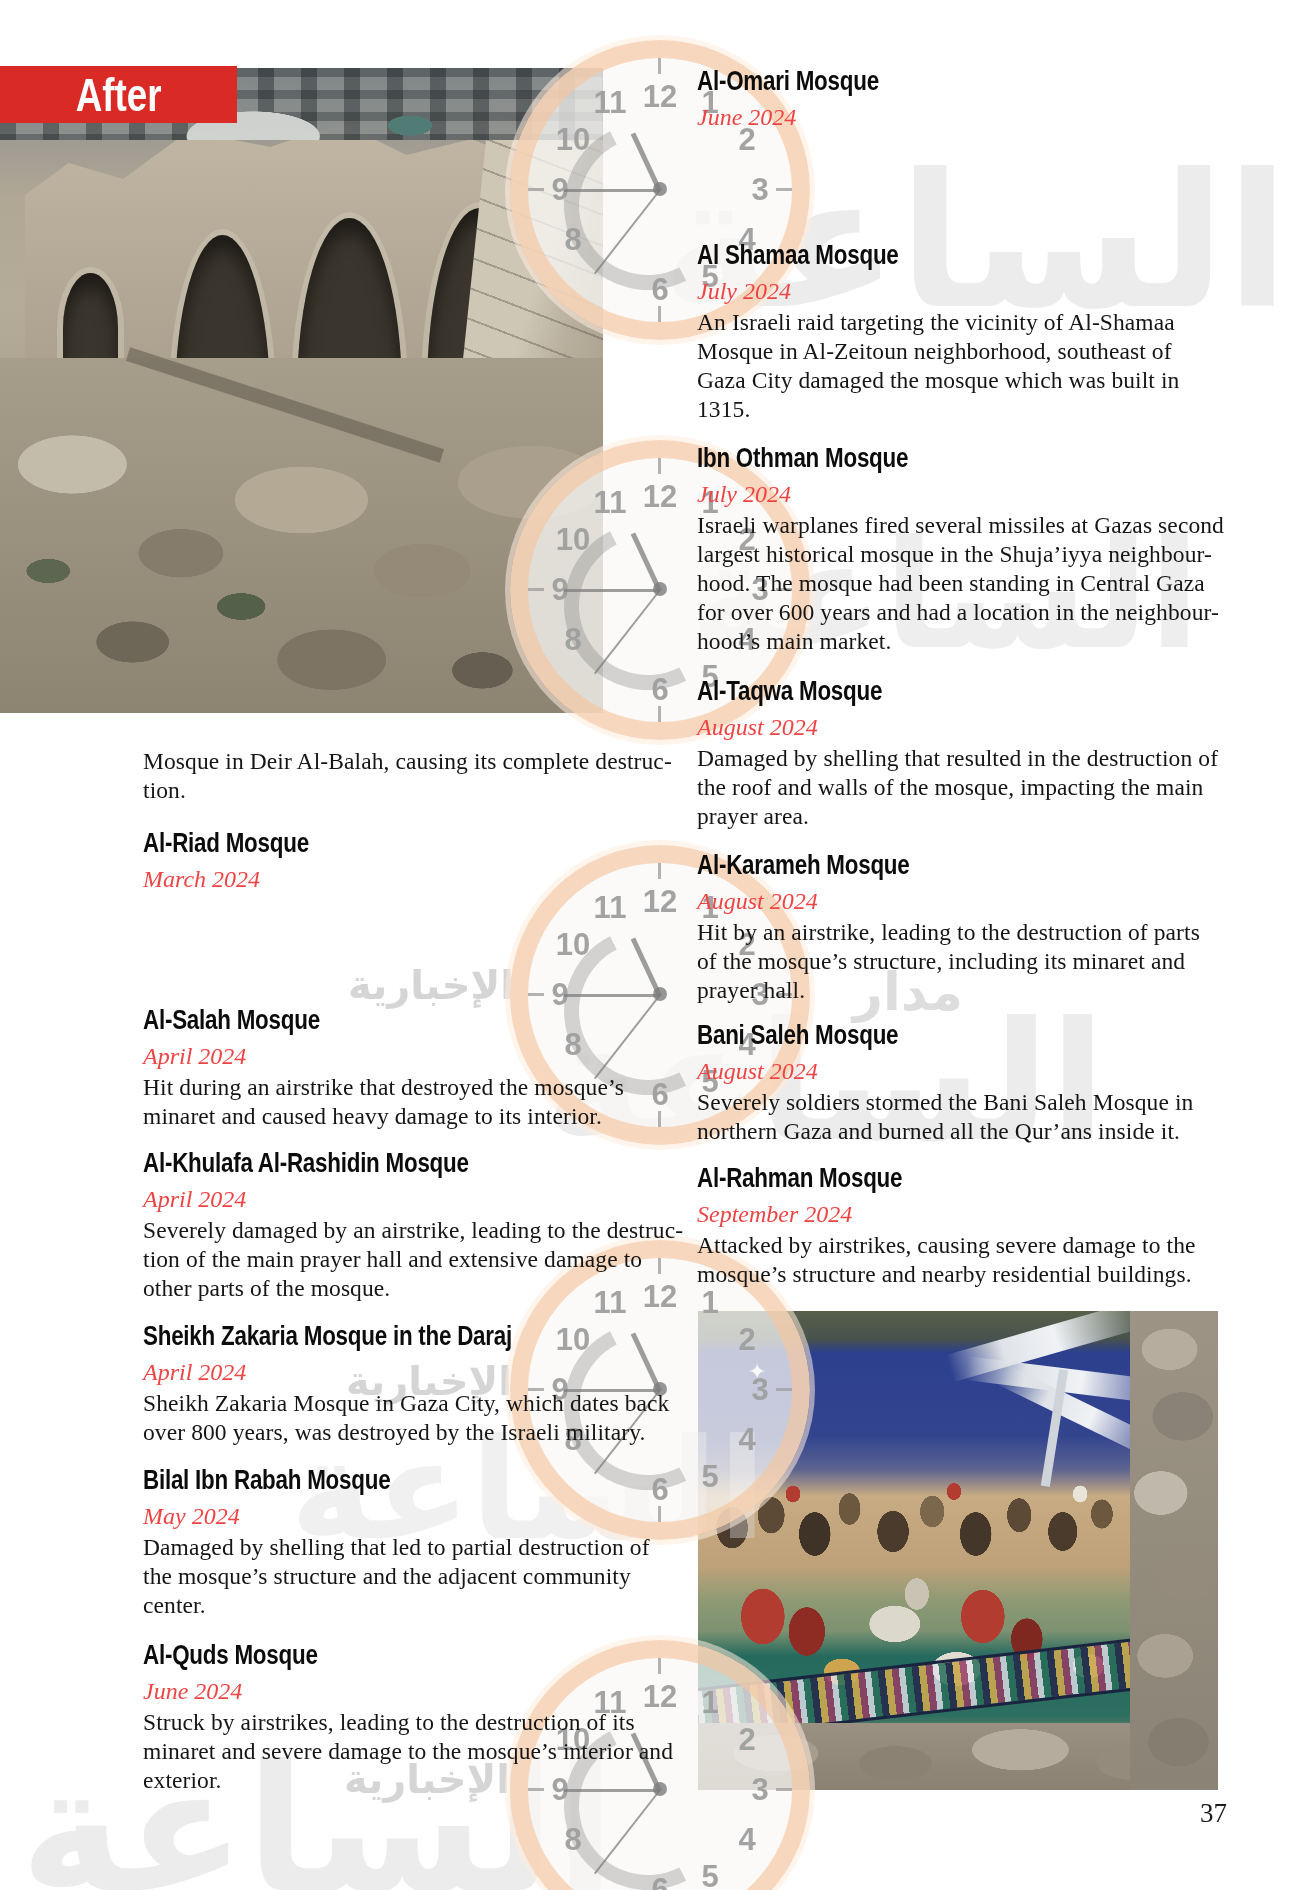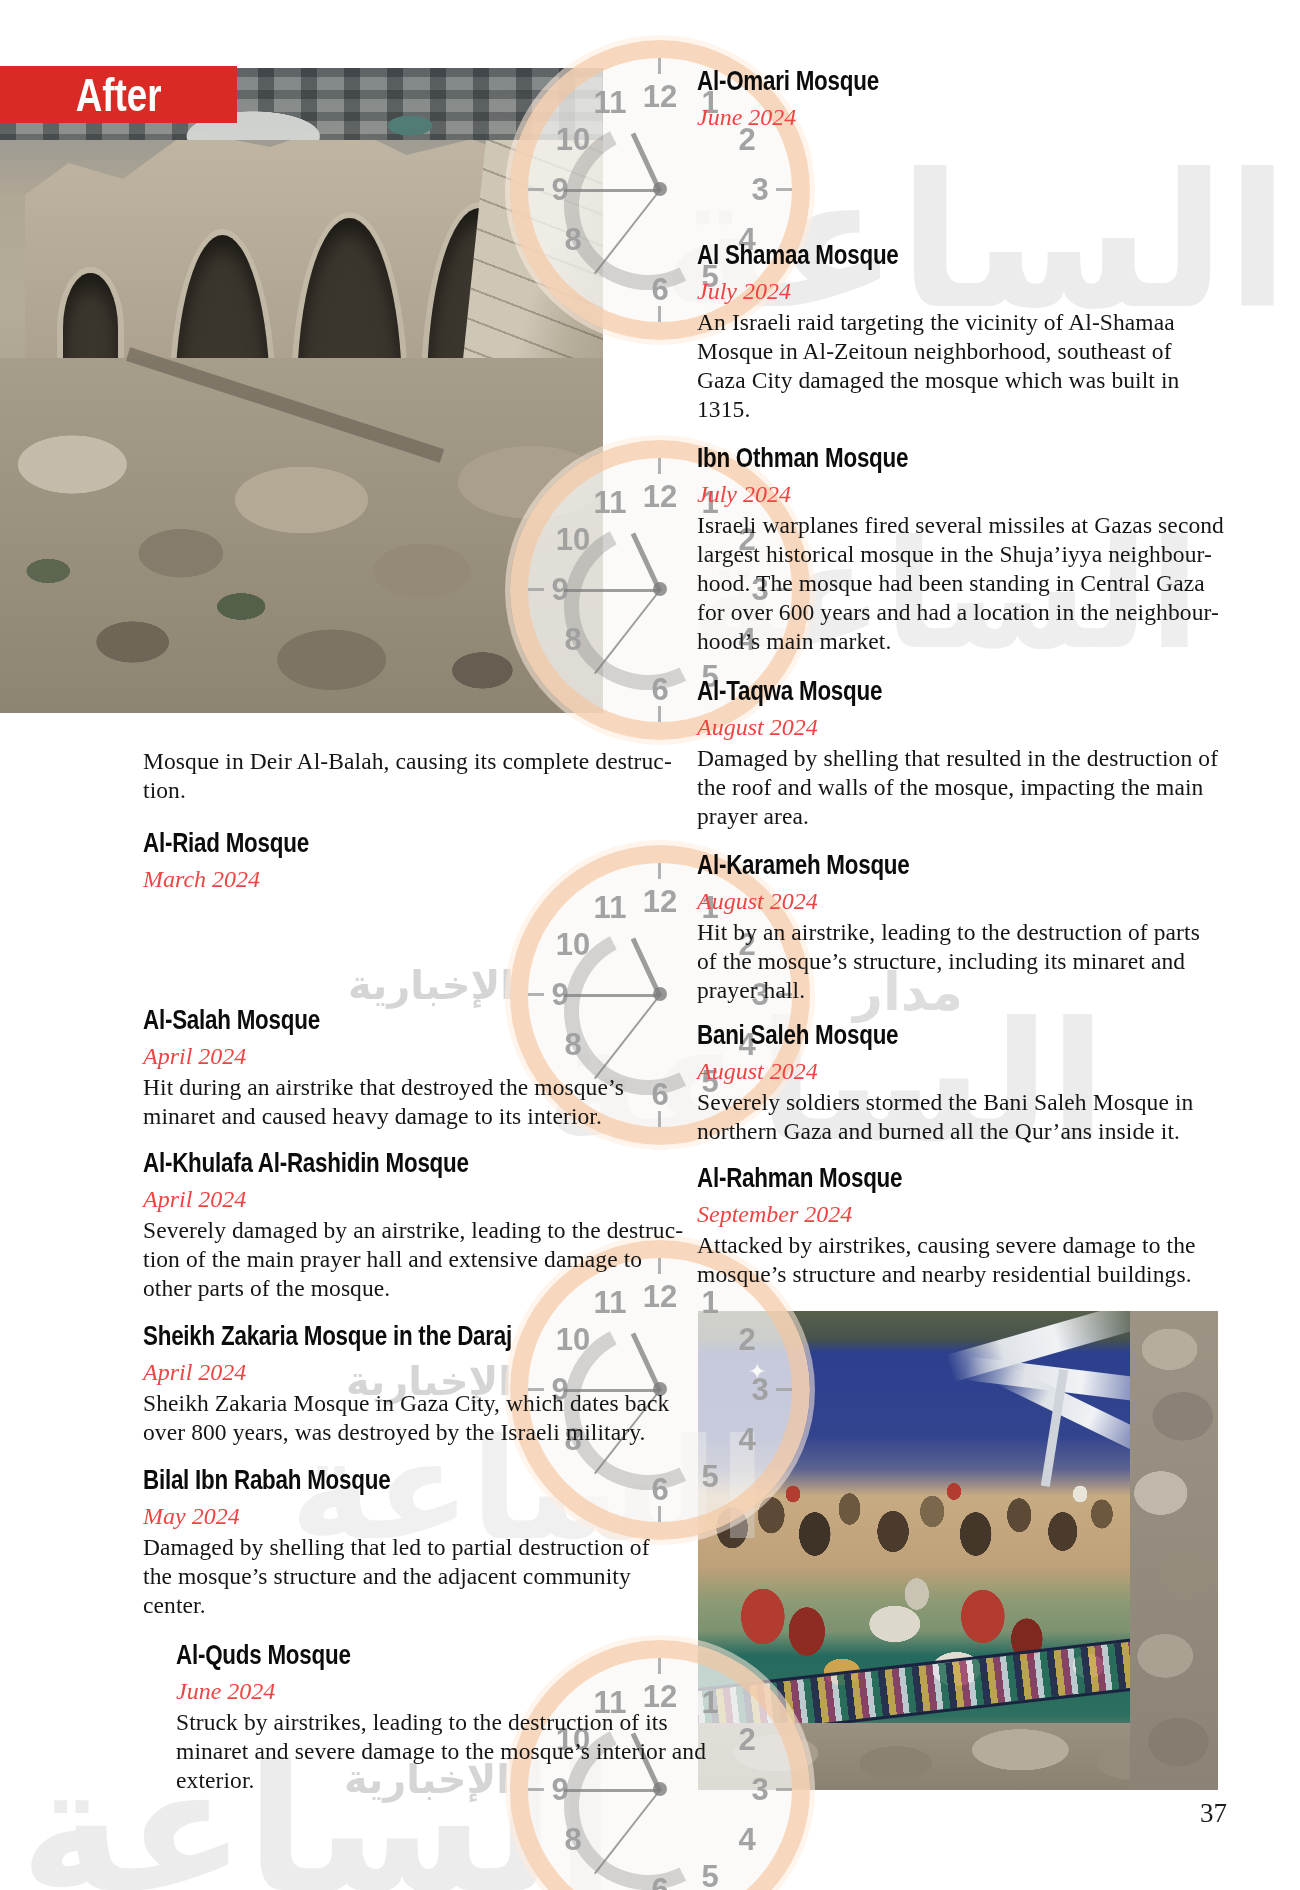--- a/index.html
+++ b/index.html
@@ -151,21 +151,21 @@
   .col-left{left:143px;} .col-right{left:697px;}
   .sec{position:absolute;left:0;width:100%;}
   .sec-title{margin:0 0 3px 0;line-height:30px;white-space:nowrap;}
   .sec-title span{display:inline-block;transform:scaleX(.8);transform-origin:0 50%;
      font-family:"Liberation Sans",sans-serif;font-weight:bold;font-size:28px;color:#0c0c0c;
      letter-spacing:-.3px;}
   .sec-date{font-style:italic;font-size:24px;line-height:29px;color:#ef4444;margin:0 0 2px 0;}
   .sec-body{font-size:23.5px;line-height:29px;color:#151515;white-space:pre-line;letter-spacing:.1px;}
   
   .ls-intro{top:747px;} .ls-1{top:828px;} .ls-2{top:1005px;} .ls-3{top:1148px;}
-  .ls-4{top:1321px;} .ls-5{top:1465px;} .ls-6{top:1640px;margin-left:33px;}
+  .ls-4{top:1321px;} .ls-5{top:1465px;} .ls-6{top:1640px;}
   .rs-1{top:66px;} .rs-2{top:240px;} .rs-3{top:443px;} .rs-4{top:676px;}
   .rs-5{top:850px;} .rs-6{top:1020px;} .rs-7{top:1163px;}
   .page-number{position:absolute;left:1200px;top:1798px;font-size:27px;color:#1c1c1c;z-index:3;}
 </style>
 </head>
 <body>
 
 <div class="page">
 
   <div class="photo photo-top">

